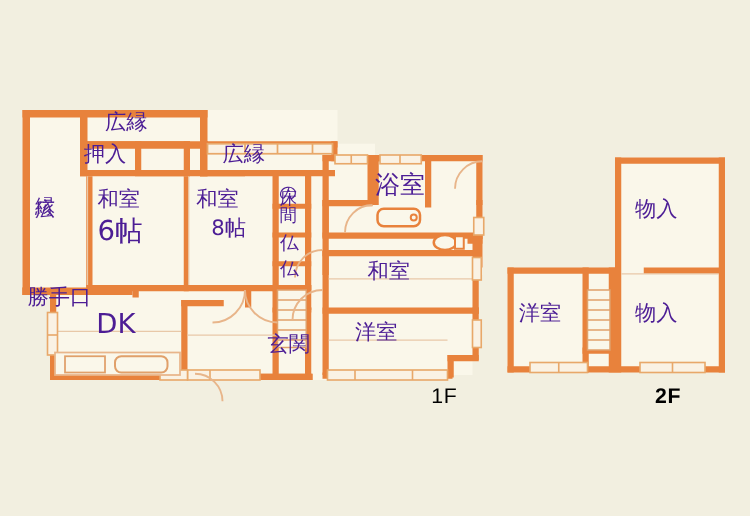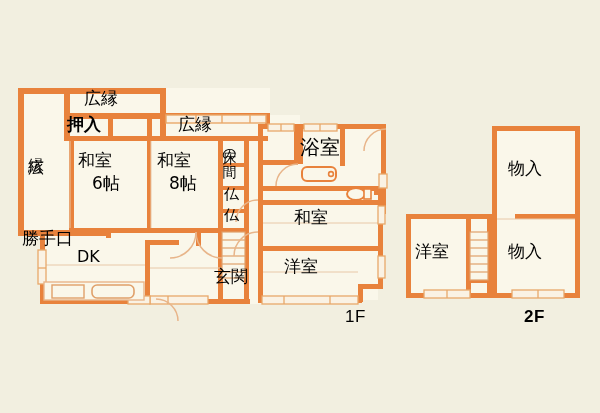--- a/index.html
+++ b/index.html
@@ -15,21 +15,21 @@
     position:absolute;
     font-size:17px;
     color:#000000;
     font-family:"Liberation Sans","DejaVu Sans",sans-serif;
     letter-spacing:0.5px;
   }
   #label-1f{left:345px;top:307px;}
   #label-2f{left:524px;top:307px;font-weight:bold;}
   .rmlabel{
     position:absolute;
-    color:#000000;
+    color:#4c1d95;
     font-family:"DejaVu Sans","Liberation Sans",sans-serif;
     text-align:center;
     line-height:1.02;
     white-space:pre;
     font-size:15px;
   }
   .vert{
     writing-mode:vertical-rl;
     text-orientation:upright;
     line-height:1.0;
@@ -270,33 +270,33 @@
       <rect x="424" y="290" width="46" height="8" fill="#faf2e4" stroke="#e8a86a" stroke-width="1.3"></rect>
       <line x1="447" y1="290" x2="447" y2="298" stroke="#e8a86a" stroke-width="1.3"></line>
       <rect x="512" y="290" width="52" height="8" fill="#faf2e4" stroke="#e8a86a" stroke-width="1.3"></rect>
       <line x1="538" y1="290" x2="538" y2="298" stroke="#e8a86a" stroke-width="1.3"></line>
     </g>
   </g>
 </svg>
 
 <div class="rmlabel vert" style="left:28px;top:145px;font-size:16px;">広縁</div>
 <div class="rmlabel" style="left:84px;top:90px;font-size:17px;">広縁</div>
-<div class="rmlabel" style="left:67px;top:116px;font-size:17px;font-weight:bold;">押入</div>
+<div class="rmlabel" style="left:67px;top:116px;font-size:17px;">押入</div>
 <div class="rmlabel" style="left:78px;top:152px;font-size:17px;">和室</div>
-<div class="rmlabel" style="left:92px;top:175px;font-size:17px;">6帖</div>
+<div class="rmlabel" style="left:78px;top:175px;font-size:22px;">6帖</div>
 <div class="rmlabel" style="left:178px;top:116px;font-size:17px;">広縁</div>
 <div class="rmlabel" style="left:157px;top:152px;font-size:17px;">和室</div>
 <div class="rmlabel" style="left:169px;top:175px;font-size:17px;">8帖</div>
 <div class="rmlabel vert" style="left:223px;top:139px;font-size:14px;">床の間</div>
 <div class="rmlabel" style="left:224px;top:187px;font-size:15px;">仏</div>
 <div class="rmlabel" style="left:224px;top:208px;font-size:15px;">仏</div>
 <div class="rmlabel" style="left:300px;top:137px;font-size:20px;">浴室</div>
 <div class="rmlabel" style="left:294px;top:209px;font-size:17px;">和室</div>
 <div class="rmlabel" style="left:284px;top:258px;font-size:17px;">洋室</div>
-<div class="rmlabel" style="left:77px;top:249px;font-size:16px;">DK</div>
+<div class="rmlabel" style="left:77px;top:249px;font-size:22px;">DK</div>
 <div class="rmlabel" style="left:170px;top:268px;font-size:17px;margin-left:44px;">玄関</div>
 <div class="rmlabel" style="left:11px;top:230px;font-size:17px;margin-left:11px;">勝手口</div>
 
 <div class="rmlabel" style="left:508px;top:160px;font-size:17px;">物入</div>
 <div class="rmlabel" style="left:508px;top:243px;font-size:17px;">物入</div>
 <div class="rmlabel" style="left:415px;top:243px;font-size:17px;">洋室</div>
 
 <div class="flabel" id="label-1f">1F</div>
 <div class="flabel" id="label-2f">2F</div>
 

